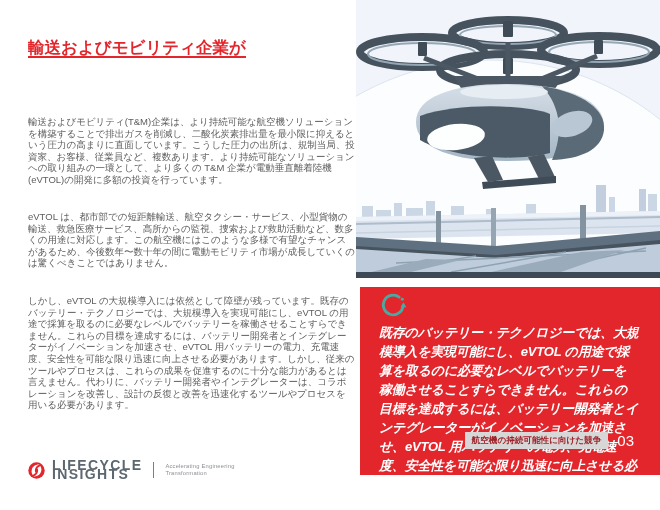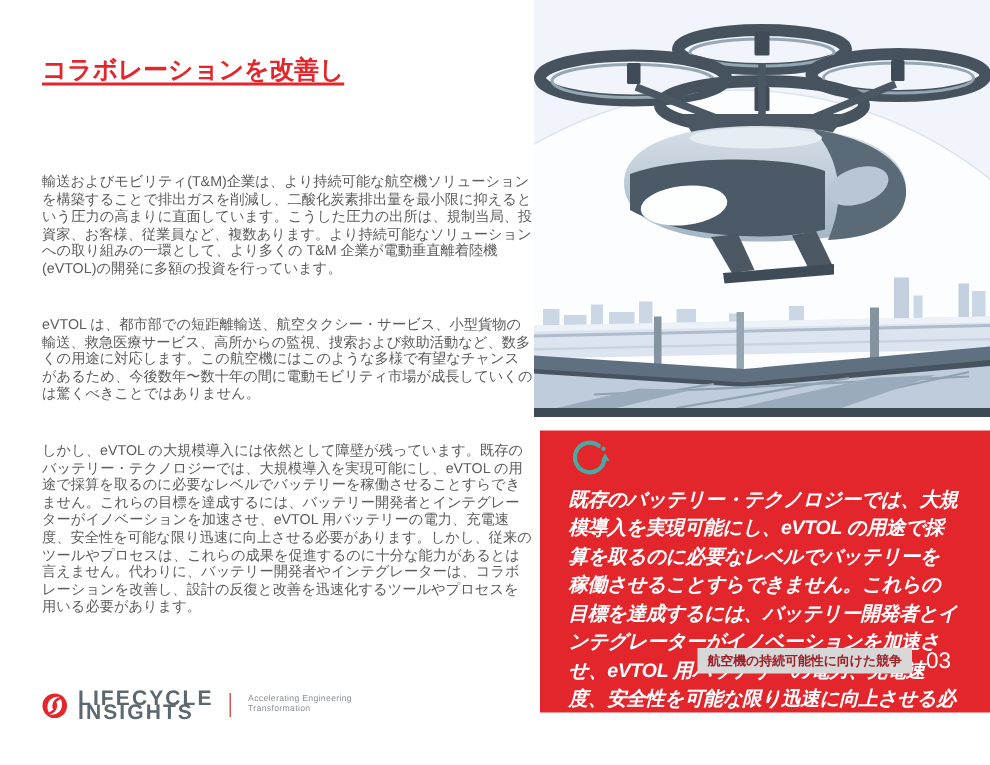--- a/index.html
+++ b/index.html
@@ -76,21 +76,21 @@
   .page-num{color:#ffffff;font-size:15px;font-weight:normal;}
 
   :root{--red:#e3262c;}
 </style>
 </head>
 <body>
 
 <div class="page">
 
   <h1 class="title">
-    <span class="u">コラボレーションを改善し</span><br>
+    <span class="u">輸送およびモビリティ企業が</span><br>
   </h1>
 
   <p id="para-0" class="para">輸送およびモビリティ(T&amp;M)企業は、より持続可能な航空機ソリューションを構築することで排出ガスを削減し、二酸化炭素排出量を最小限に抑えるという圧力の高まりに直面しています。こうした圧力の出所は、規制当局、投資家、お客様、従業員など、複数あります。より持続可能なソリューションへの取り組みの一環として、より多くの T&amp;M 企業が電動垂直離着陸機(eVTOL)の開発に多額の投資を行っています。</p>
   <p id="para-1" class="para">eVTOL は、都市部での短距離輸送、航空タクシー・サービス、小型貨物の輸送、救急医療サービス、高所からの監視、捜索および救助活動など、数多くの用途に対応します。この航空機にはこのような多様で有望なチャンスがあるため、今後数年〜数十年の間に電動モビリティ市場が成長していくのは驚くべきことではありません。</p>
   <p id="para-2" class="para">しかし、eVTOL の大規模導入には依然として障壁が残っています。既存のバッテリー・テクノロジーでは、大規模導入を実現可能にし、eVTOL の用途で採算を取るのに必要なレベルでバッテリーを稼働させることすらできません。これらの目標を達成するには、バッテリー開発者とインテグレーターがイノベーションを加速させ、eVTOL 用バッテリーの電力、充電速度、安全性を可能な限り迅速に向上させる必要があります。しかし、従来のツールやプロセスは、これらの成果を促進するのに十分な能力があるとは言えません。代わりに、バッテリー開発者やインテグレーターは、コラボレーションを改善し、設計の反復と改善を迅速化するツールやプロセスを用いる必要があります。</p>
 
   <div class="footer">
     <svg class="logo-mark" viewBox="0 0 17 17">
       <circle cx="8.5" cy="8.5" r="8.2" fill="#e3262c"></circle>
       <path d="M11.8 2.6 C8.9 3.4 7.3 5.3 6.9 8.1 C6.8 9.1 7.0 10.1 7.6 11.0 L4.7 13.0 C3.7 11.5 3.3 9.6 3.8 7.7 C4.6 4.4 7.6 2.2 11.8 2.6 Z" fill="#ffffff"></path>

